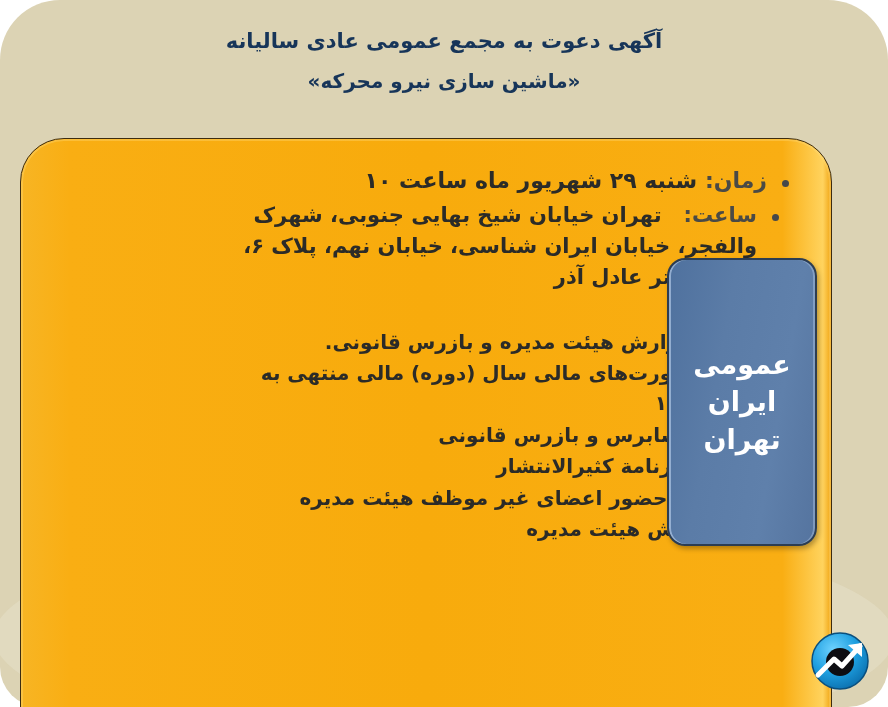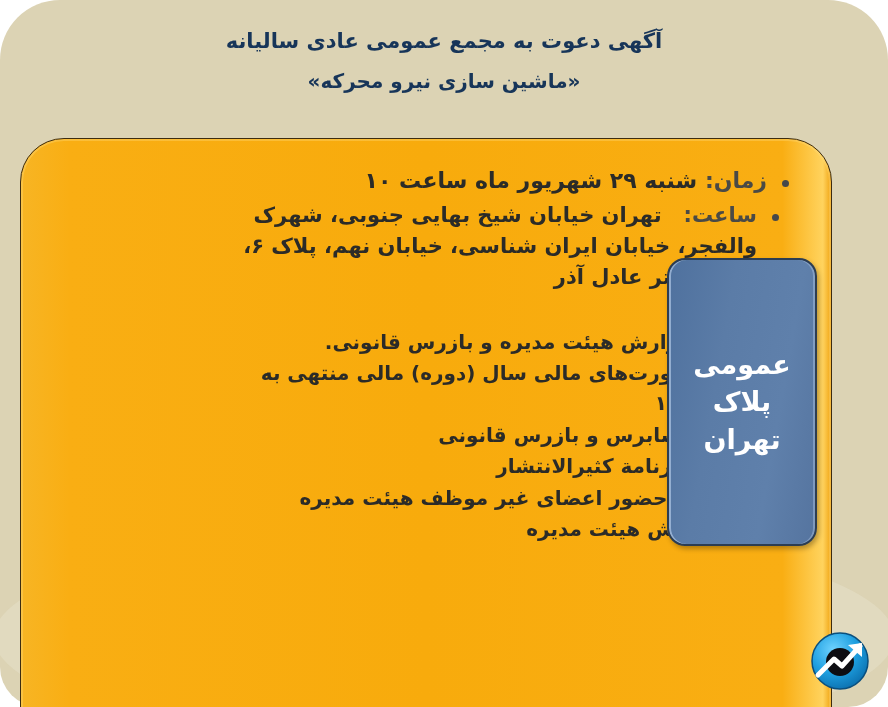--- a/index.html
+++ b/index.html
@@ -206,21 +206,21 @@
           <li class="sub">تعیین حق حضور اعضای غیر موظف هیئت مدیره</li>
           <li class="sub">تعیین پاداش هیئت مدیره</li>
 
         </ul>
       </div>
     </div>
   </div>
 
   <div class="badge">
     <div class="bline">عمومی</div>
-    <div class="bline">پلاک</div>
+    <div class="bline">ایران</div>
     <div class="bline">تهران</div>
   </div>
 
   <div class="chart-icon">
     <svg viewBox="0 0 60 60" xmlns="http://www.w3.org/2000/svg">
       <defs>
         <radialGradient id="gblue" cx="38%" cy="30%" r="75%">
           <stop offset="0%" stop-color="#6ed2ff"></stop>
           <stop offset="55%" stop-color="#1e9fe0"></stop>
           <stop offset="100%" stop-color="#0b6fae"></stop>

